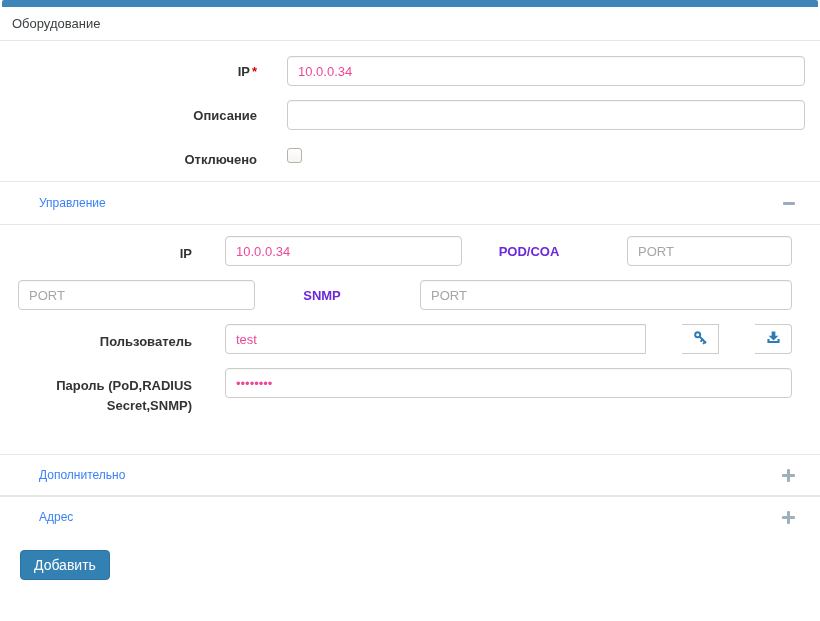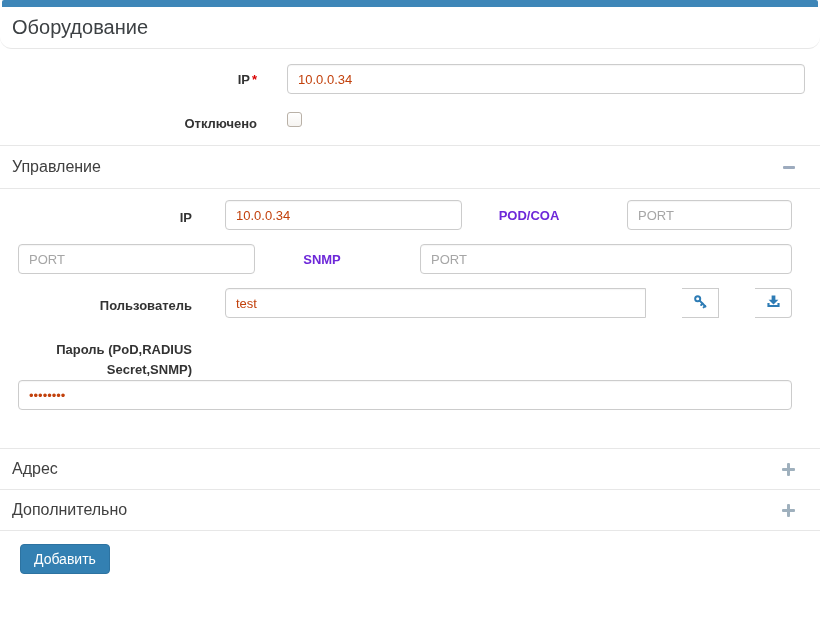--- a/index.html
+++ b/index.html
@@ -4,62 +4,62 @@
 <style>
   * { box-sizing: border-box; margin: 0; padding: 0; }
   html, body { background: #fff; }
   body {
     width: 820px; height: 621px; overflow: hidden;
     font-family: "Liberation Sans", sans-serif;
     font-size: 13px; color: #555;
   }
   .topbar { height: 7px; margin: 0 2px; background: #3e86b8; border-radius: 2px 2px 0 0; }
   .widget-title {
-    font-size: 20px; font-weight: 400; color: #3d4144;
-    padding: 9px 12px 9px; border-bottom: 1px solid #e7e7e7; border-radius: 12px;
+    font-size: 13px; font-weight: 400; color: #3d4144;
+    padding: 9px 12px 9px; border-bottom: 1px solid #e7e7e7;
   }
   .form-area { padding-top: 15px; }
 
   
   .frow { display: flex; padding-right: 15px; margin-bottom: 14px; justify-content: center; }
   .lbl { flex: none; width: 272px; padding: 8px 15px 0 0; text-align: right;
          font-weight: bold; color: #333; line-height: 15px; }
   .ctl { flex: 1; padding-left: 15px; }
   .req { color: #d90000; font-style: normal; font-weight: bold; margin-left: 2px; }
 
   .inp {
     width: 100%; height: 30px; border: 1px solid #ccc; border-radius: 4px;
-    padding: 11px 10px; font: inherit; color: #c2410c; background: #fff;
+    padding: 11px 10px; font: inherit; color: #ec4899; background: #fff;
     box-shadow: inset 0 1px 1px rgba(0,0,0,.045); outline: none;
   }
   .inp::placeholder { color: #a6a6a6; opacity: 1; }
 
   .cbx { display: inline-block; width: 15px; height: 15px; margin-top: 4px;
          border: 1px solid #b9b1a7; border-radius: 3px; cursor: pointer;
          background: linear-gradient(#ffffff, #f6f4f1); }
 
   
   .sec { border-top: 1px solid #e7e7e7; }
   .sec.last { border-bottom: 1px solid #e7e7e7; }
   .sec-h { display: flex; justify-content: space-between; align-items: center;
            height: 43px; padding: 0 25px 0 12px; cursor: pointer; }
   .sec-h.small { height: 40px; }
   .sec-h.open { border-bottom: 1px solid #e7e7e7; }
-  .sec-t { font-size: 16px; color: #404040; }
+  .sec-t { font-size: 12px; color: #3b82f6; margin-left: 27px; }
 
   .icon-minus { width: 12px; height: 3px; background: #9dabbe; border-radius: 1px; }
   .icon-plus { position: relative; width: 13px; height: 13px; }
   .icon-plus::before { content: ""; position: absolute; left: 0; top: 5px;
                        width: 13px; height: 3px; background: #9fb0bd; border-radius: 1px; }
   .icon-plus::after  { content: ""; position: absolute; left: 5px; top: 0;
                        width: 3px; height: 13px; background: #9fb0bd; border-radius: 1px; }
 
   .sec-b { padding: 11px 0 38px; }
   .mrow { display: flex; padding-right: 28px; margin-bottom: 14px; }
-  .mrow:last-child { margin-bottom: 0; flex-direction: column; }
+  .mrow:last-child { margin-bottom: 0; }
   .mlbl1 { flex: none; width: 207px; padding: 8px 15px 0 0; text-align: right;
            font-weight: bold; color: #333; line-height: 20px; }
   .mctl1 { flex: none; width: 255px; padding-left: 18px; }
   .mlbl2 { flex: none; width: 149px; padding: 8px 15px 0 0; text-align: center;
            font-weight: bold; color: #6d28d9; }
   .mctl2 { flex: 1; padding-left: 16px; }
   .mctlg { flex: 1; padding-left: 18px; }
 
   .igroup { display: flex; width: 100%; gap: 36px; }
   .igroup .inp { flex: 1; border-radius: 4px 0 0 4px; }
@@ -84,20 +84,26 @@
   <div class="form-area">
 
     <div class="frow">
       <label class="lbl"><span>IP</span><em class="req">*</em></label>
       <div class="ctl">
         <input class="inp" type="text" value="10.0.0.34" style="">
       </div>
     </div>
 
 
+    <div class="frow">
+      <label class="lbl"><span>Описание</span></label>
+      <div class="ctl">
+        <input class="inp" type="text" value="" style="">
+      </div>
+    </div>
 
     <div class="frow">
       <label class="lbl"><span>Отключено</span></label>
       <div class="ctl">
         <span class="cbx"></span>
       </div>
     </div>
 
     <section class="sec">
       <header class="sec-h open">
@@ -159,30 +165,30 @@
         <div class="mrow">
           <label class="mlbl1">Пароль (PoD,RADIUS Secret,SNMP)</label>
           <div class="mctlg">
             <input class="inp" type="text" value="••••••••" style="">
           </div>
         </div>
 
       </div>
     </section>
 
-    <section class="sec">
+    <section class="sec last">
       <header class="sec-h small">
-        <span class="sec-t">Адрес</span>
+        <span class="sec-t">Дополнительно</span>
         <span class="icon-plus"></span>
       </header>
     </section>
 
-    <section class="sec last">
+    <section class="sec">
       <header class="sec-h small">
-        <span class="sec-t">Дополнительно</span>
+        <span class="sec-t">Адрес</span>
         <span class="icon-plus"></span>
       </header>
     </section>
 
     <div class="actions">
       <button class="btn-primary">Добавить</button>
     </div>
 
   </div>
 </div>

